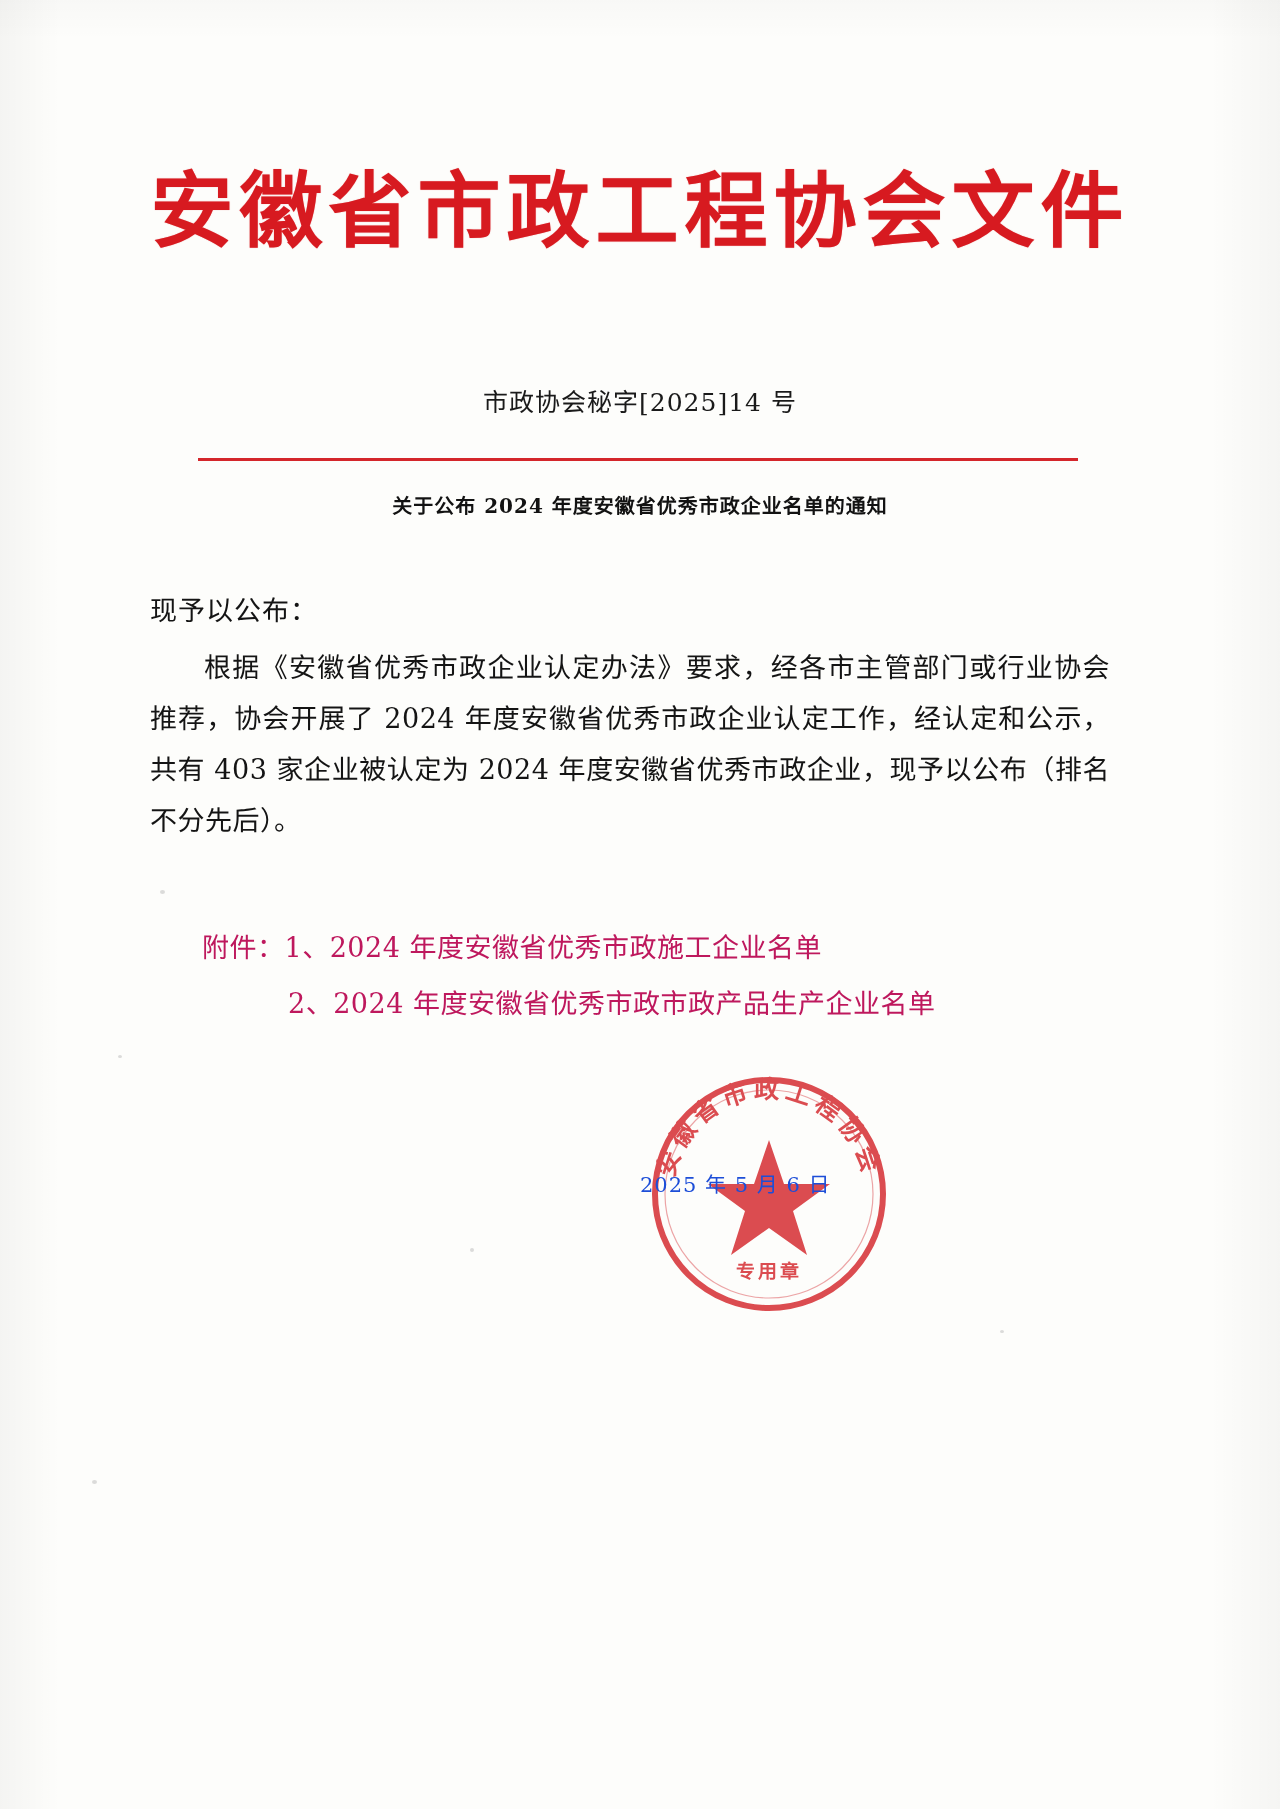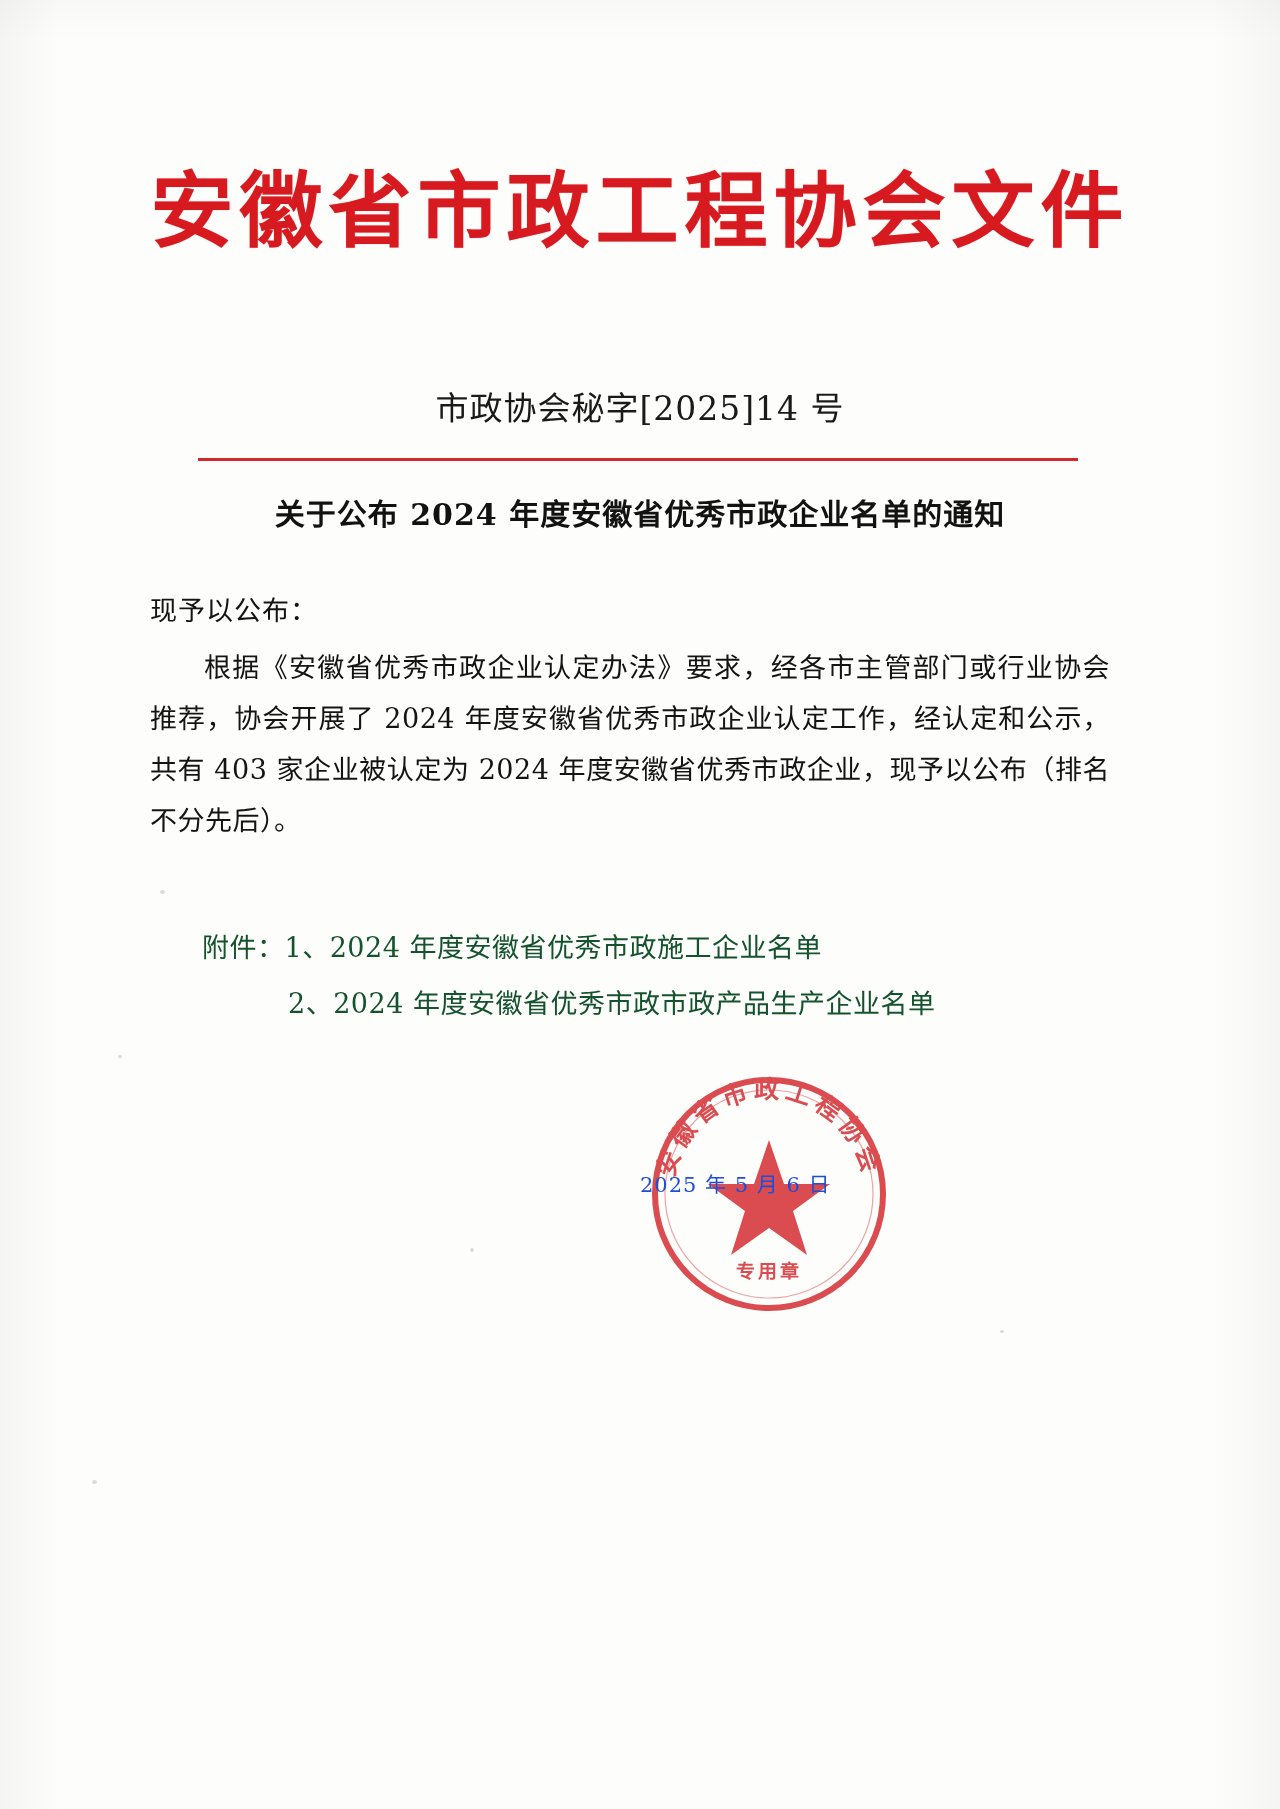--- a/index.html
+++ b/index.html
@@ -58,41 +58,41 @@
     white-space: nowrap;
     text-shadow: 0 0 1px rgba(215,26,32,0.45);
   }
 
   .doc-number {
     position: absolute;
     top: 382px;
     left: 0;
     width: 980px;
     text-align: center;
-    font-size: 33px;
+    font-size: 25px;
     letter-spacing: 1px;
     color: #1a1a1a;
   }
 
   .red-rule {
     position: absolute;
     top: 458px;
     left: 48px;
     width: 880px;
     height: 3px;
     background: #d4262b;
   }
 
   .doc-title {
     position: absolute;
     top: 490px;
     left: 0;
     width: 980px;
     text-align: center;
-    font-size: 30px;
+    font-size: 20px;
     font-weight: 700;
     letter-spacing: 1px;
     color: #121212;
   }
 
   .salutation {
     position: absolute;
     top: 589px;
     left: 0;
     font-size: 27px;
@@ -117,21 +117,21 @@
     text-indent: 2em;
   }
 
   .attachments {
     position: absolute;
     top: 920px;
     left: 52px;
     font-size: 27px;
     line-height: 56px;
     letter-spacing: 0.5px;
-    color: #14532d;
+    color: #be185d;
   }
   .attachments .att-line {
     white-space: nowrap;
   }
   .attachments .att-indent {
     padding-left: 86px;
   }
 
   .date-line {
     position: absolute;

